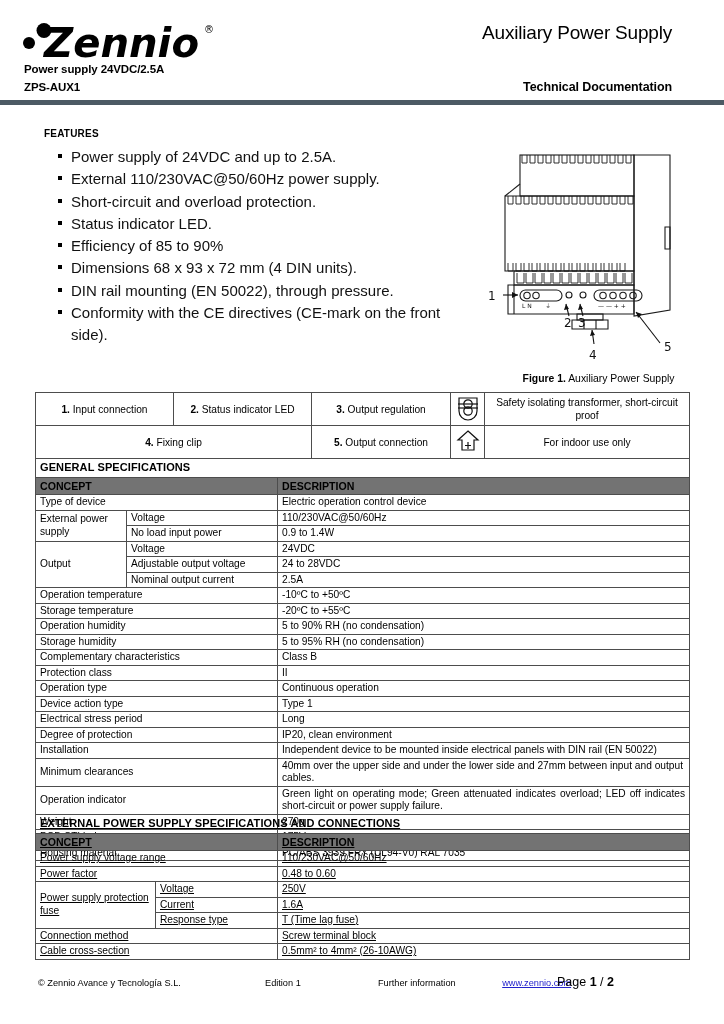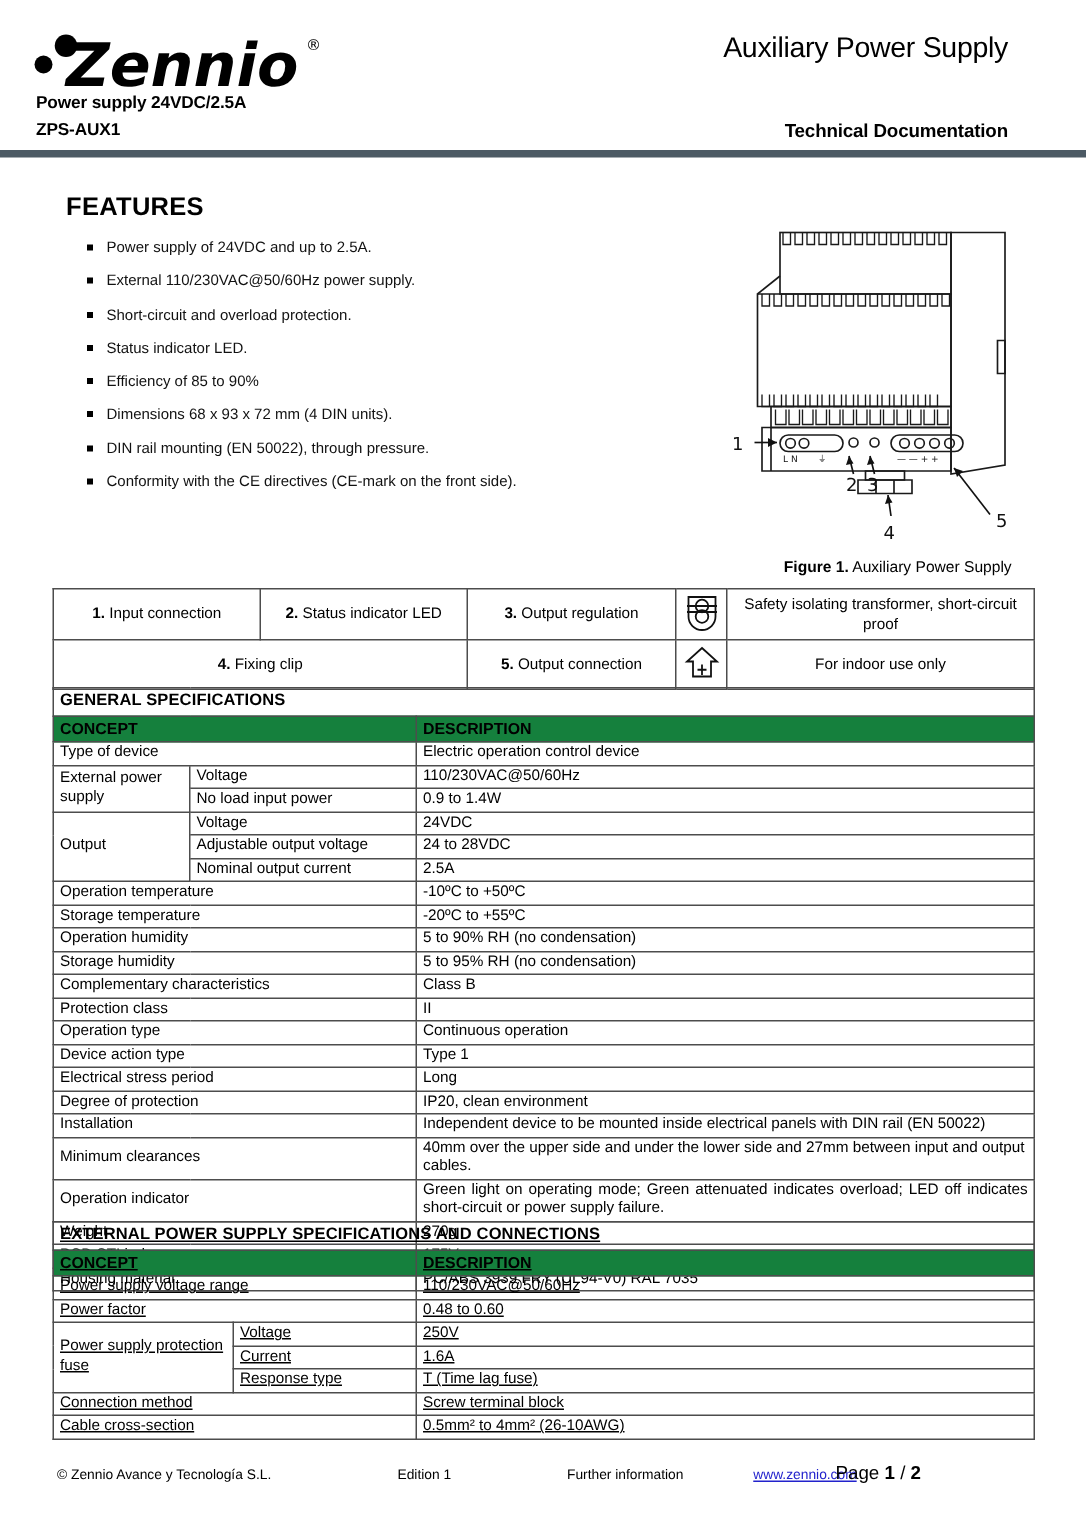--- a/index.html
+++ b/index.html
@@ -36,26 +36,26 @@
     font-size: 12.5px; font-weight: bold; letter-spacing: -0.1px;
   }
   .header-rule {
     position: absolute; left: 0; top: 100px; width: 724px; height: 5px;
     background: #4c5a64;
   }
 
   
   .features { position: absolute; left: 44px; top: 128px; width: 420px; }
   .features h2 {
-    margin: 0 0 7px 0; font-size: 17px; font-weight: bold; letter-spacing: 0.2px;
+    margin: 0 0 7px 0; font-size: 10px; font-weight: bold; letter-spacing: 0.2px;
   }
   .feat-list { margin: 0; padding: 0; list-style: none; }
   .feat-list li {
     position: relative; padding-left: 27px;
-    font-size: 10px; line-height: 22.3px; color: #111;
+    font-size: 15px; line-height: 22.3px; color: #111;
   }
   .feat-list li .bul {
     position: absolute; left: 14px; top: 8px;
     width: 4px; height: 4px; background: #000;
   }
 
   
   .figure { position: absolute; left: 484px; top: 144px; width: 212px; height: 248px; }
   .fig-caption {
     position: absolute; left: 484px; top: 373px; width: 212px;
@@ -93,21 +93,21 @@
     text-align: left;
     vertical-align: middle;
     font-weight: normal;
     line-height: 12.5px;
   }
   .spec .title-row td {
     font-weight: bold; font-size: 11px; padding: 2px 4px 3px 4px;
     letter-spacing: 0.1px;
   }
   .spec .hdr-row td {
-    background: #15803d; font-weight: bold; font-size: 10.6px;
+    background: #737373; font-weight: bold; font-size: 10.6px;
     padding: 2px 4px;
   }
   .spec td.just { text-align: justify; text-align-last: left; }
   .spec td.mid { vertical-align: middle; }
 
   #table-general { top: 458px; }
   #table-external { top: 814px; text-decoration: underline; }
 
   
   .footer { position: absolute; left: 0; top: 975px; width: 648px; height: 30px; }

